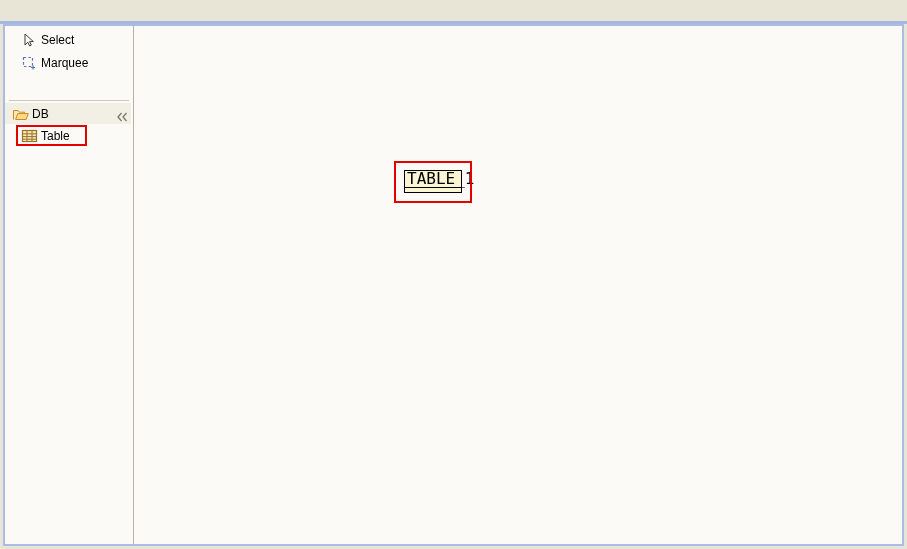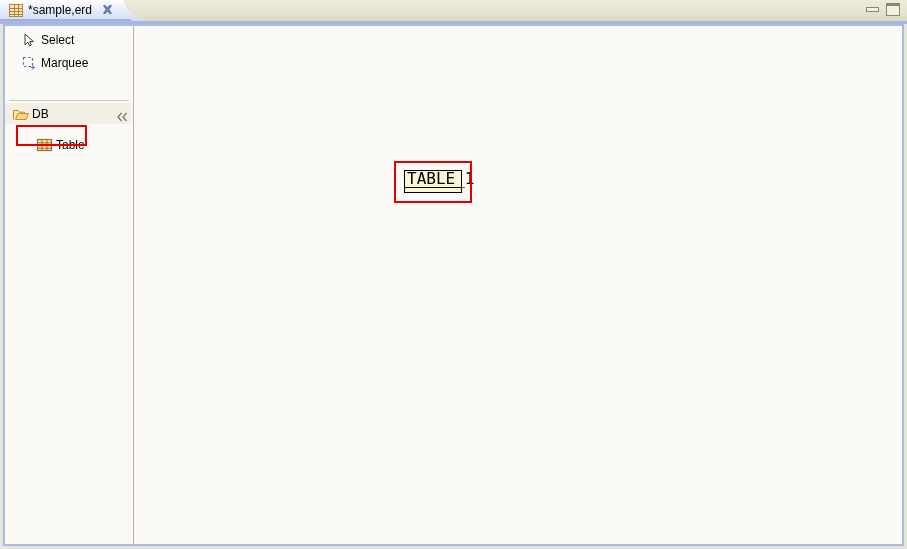--- a/index.html
+++ b/index.html
@@ -174,21 +174,21 @@
   }
   .pal-ico {
     position: absolute;
     left: 16px; top: 3px;
     width: 17px; height: 16px;
   }
 
   #pal-select  { top: 3px; }
   #pal-marquee { top: 26px; }
   #pal-db      { top: 77px; height: 21px; background: #f2efe4; padding-left: 19px; }
-  #pal-table   { top: 108px; margin-left: 15px; }
+  #pal-table   { top: 99px; }
   #pal-reference { top: 121px; }
 
   #pal-separator {
     position: absolute;
     left: 4px; top: 74px;
     width: 120px; height: 1px;
     background: #cbc8ba;
   }
   #pal-db .lbl { left: 27px; }
   #pal-db-icon { left: 8px; top: 4px; width: 16px; height: 13px; }
@@ -255,47 +255,20 @@
     border: 1px solid #000000;
     border-top: 0;
     box-sizing: border-box;
   }
 </style>
 </head>
 <body>
 
 <div id="app">
 
-  <div id="tabbar">
-
-    <div id="tab-active"></div>
-    <div id="tab-curve"></div>
-    <div id="tab-bottomline"></div>
-
-    <div class="tab-icon">
-      <i class="h1"></i>
-        <i class="h2"></i>
-        <i class="h3"></i>
-      <i class="v1"></i>
-        <i class="v2"></i>
-    </div>
-
-    <div id="tab-title">*sample,erd</div>
-
-    <div id="tab-close">
-      <svg width="13" height="13" viewBox="0 0 13 13">
-        <path d="M2.5 1.5 L4.5 1.5 L6.5 4 L8.5 1.5 L10.5 1.5 L8 5.5 L10.5 9.5 L8.5 9.5 L6.5 7 L4.5 9.5 L2.5 9.5 L5 5.5 Z" fill="#6d84ad" stroke="#4a5f8c" stroke-width="0.7"></path>
-      </svg>
-    </div>
-
-    <div class="winbtn" id="btn-min">
-      <div class="bar"></div>
-    </div>
-    <div class="winbtn" id="btn-max"></div>
-  </div>
   <div id="tabbar-underline"></div>
 
   <div id="editor">
 
     <div id="palette">
 
       <div class="pal-entry" id="pal-select">
         <div class="pal-ico">
           <svg width="17" height="16" viewBox="0 0 17 16">
             <path d="M4 2 L4 13 L6.8 10.2 L8.6 14 L10.3 13.1 L8.6 9.6 L12.4 9.6 Z" fill="#ffffff" stroke="#3a3a3a" stroke-width="1"></path>

